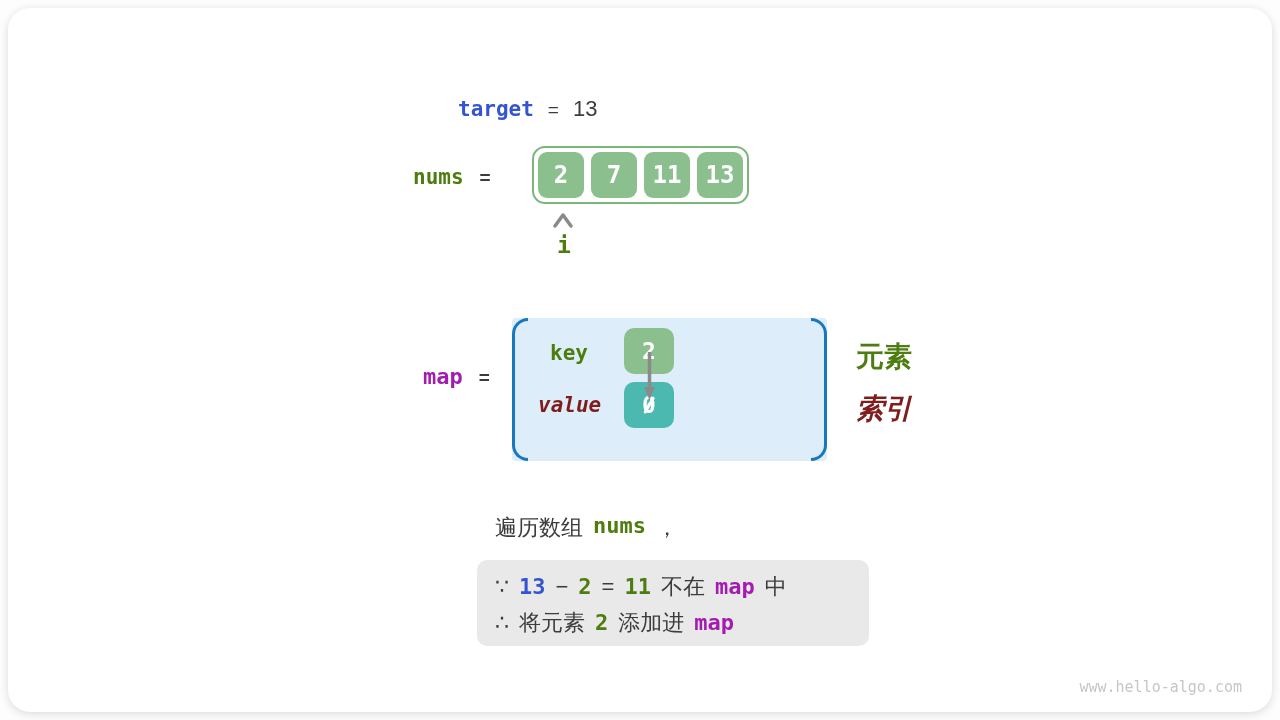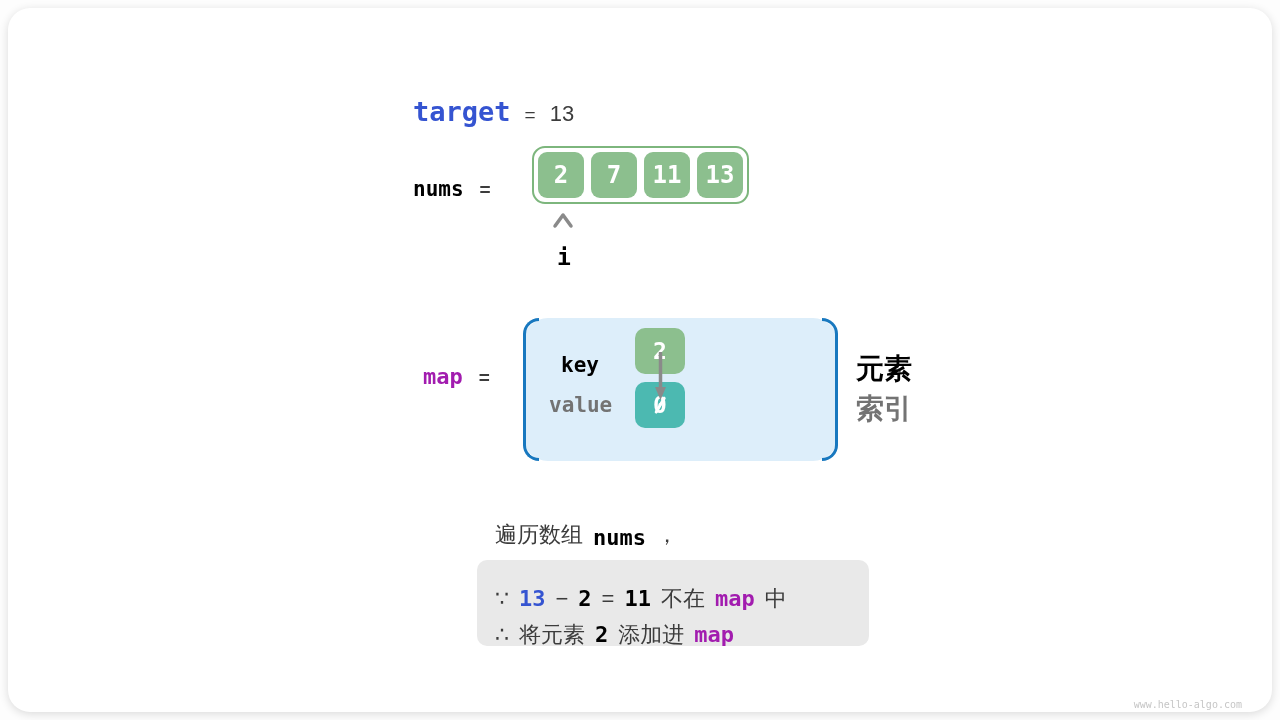--- a/index.html
+++ b/index.html
@@ -7,31 +7,31 @@
   body { font-family: "Liberation Sans", sans-serif; }
 
   .card {
     position: absolute; left: 8px; top: 8px; width: 1264px; height: 704px;
     background: #ffffff; border-radius: 22px;
     box-shadow: 0 2px 10px rgba(0,0,0,0.14);
   }
 
   .mono-b { font-family: "DejaVu Sans Mono", monospace; font-weight: bold; }
   .indigo { color: #3554d1; }
-  .green  { color: #000000; margin-top: 12px; }
-  .teal   { color: #737373; }
+  .green  { color: #4d7c0f; }
+  .teal   { color: #7f1d1d; font-style: italic; }
   .blue   { color: #a21caf; }
   .dark   { color: #3c3c3c; }
 
   
   .target-row {
     position: absolute; left: 405px; top: 88px;
     display: flex; align-items: baseline; gap: 14px; font-size: 22px;
   }
-  .target-row .code { font-size: 27px; }
+  .target-row .code { font-size: 21px; margin-left: 45px; }
   .target-row .eq { font-size: 19px; color: #3c3c3c; }
 
   
   .nums-label {
     position: absolute; left: 405px; top: 157px;
     display: flex; align-items: baseline; gap: 16px; font-size: 21px;
   }
   .nums-label .eq { font-size: 19px; color: #3c3c3c; font-weight: bold; }
 
   .array-wrap {
@@ -52,22 +52,22 @@
   }
 
   
   .map-label {
     position: absolute; left: 415px; top: 356px;
     display: flex; align-items: baseline; gap: 16px; font-size: 22px;
   }
   .map-label .eq { font-size: 19px; color: #3c3c3c; font-weight: bold; }
 
   .map-box {
-    position: absolute; left: 515px; top: 310px; width: 315px; height: 143px;
-    background: #ddeefa; border-radius: 25px;
+    position: absolute; left: 504px; top: 310px; width: 315px; height: 143px;
+    background: #ddeefa; border-radius: 4px;
   }
   .bracket { position: absolute; top: 0; bottom: 0; width: 16px; border: 3px solid #1878bf; }
   .bracket-left  { left: 0;  border-right: none; border-radius: 16px 0 0 16px; }
   .bracket-right { right: 0; border-left:  none; border-radius: 0 16px 16px 0; }
 
   .kv-label { position: absolute; font-size: 21px; }
   .key-label   { left: 38px; top: 23px; }
   .value-label { left: 26px; top: 75px; }
 
   .kv-cell {
@@ -87,38 +87,38 @@
 
   .kv-arrow { position: absolute; left: 131px; top: 34px; }
 
   .side-label { position: absolute; left: 848px; font-size: 28px; font-weight: bold; }
   .element-label { top: 330px; }
   .index-label   { top: 382px; }
 
   
   .caption {
     position: absolute; left: 487px; top: 505px;
-    display: flex; align-items: flex-end; gap: 10px; font-size: 22px;
+    display: flex; align-items: flex-start; gap: 10px; font-size: 22px;
   }
   .caption .code { font-size: 22px; }
 
   .note-box {
     position: absolute; left: 469px; top: 552px; width: 392px; height: 86px;
     background: #e9e9e9; border-radius: 10px; padding: 11px 18px;
   }
   .note-line {
     display: flex; align-items: baseline; gap: 10px;
     font-size: 22px; line-height: 32px; height: 32px;
   }
   .note-line + .note-line { margin-top: 4px; }
   .note-line .num, .note-line .code { font-size: 22px; }
 
   .watermark {
-    position: absolute; right: 30px; bottom: 2px;
-    font-family: "DejaVu Sans Mono", monospace; font-size: 10px; color: #c6c6c6;
+    position: absolute; right: 30px; bottom: 16px;
+    font-family: "DejaVu Sans Mono", monospace; font-size: 15px; color: #c6c6c6;
   }
 </style>
 </head>
 <body>
 
 <div class="card">
 
   <div class="target-row">
     <span class="code mono-b indigo">target</span>
     <span class="eq">=</span>

